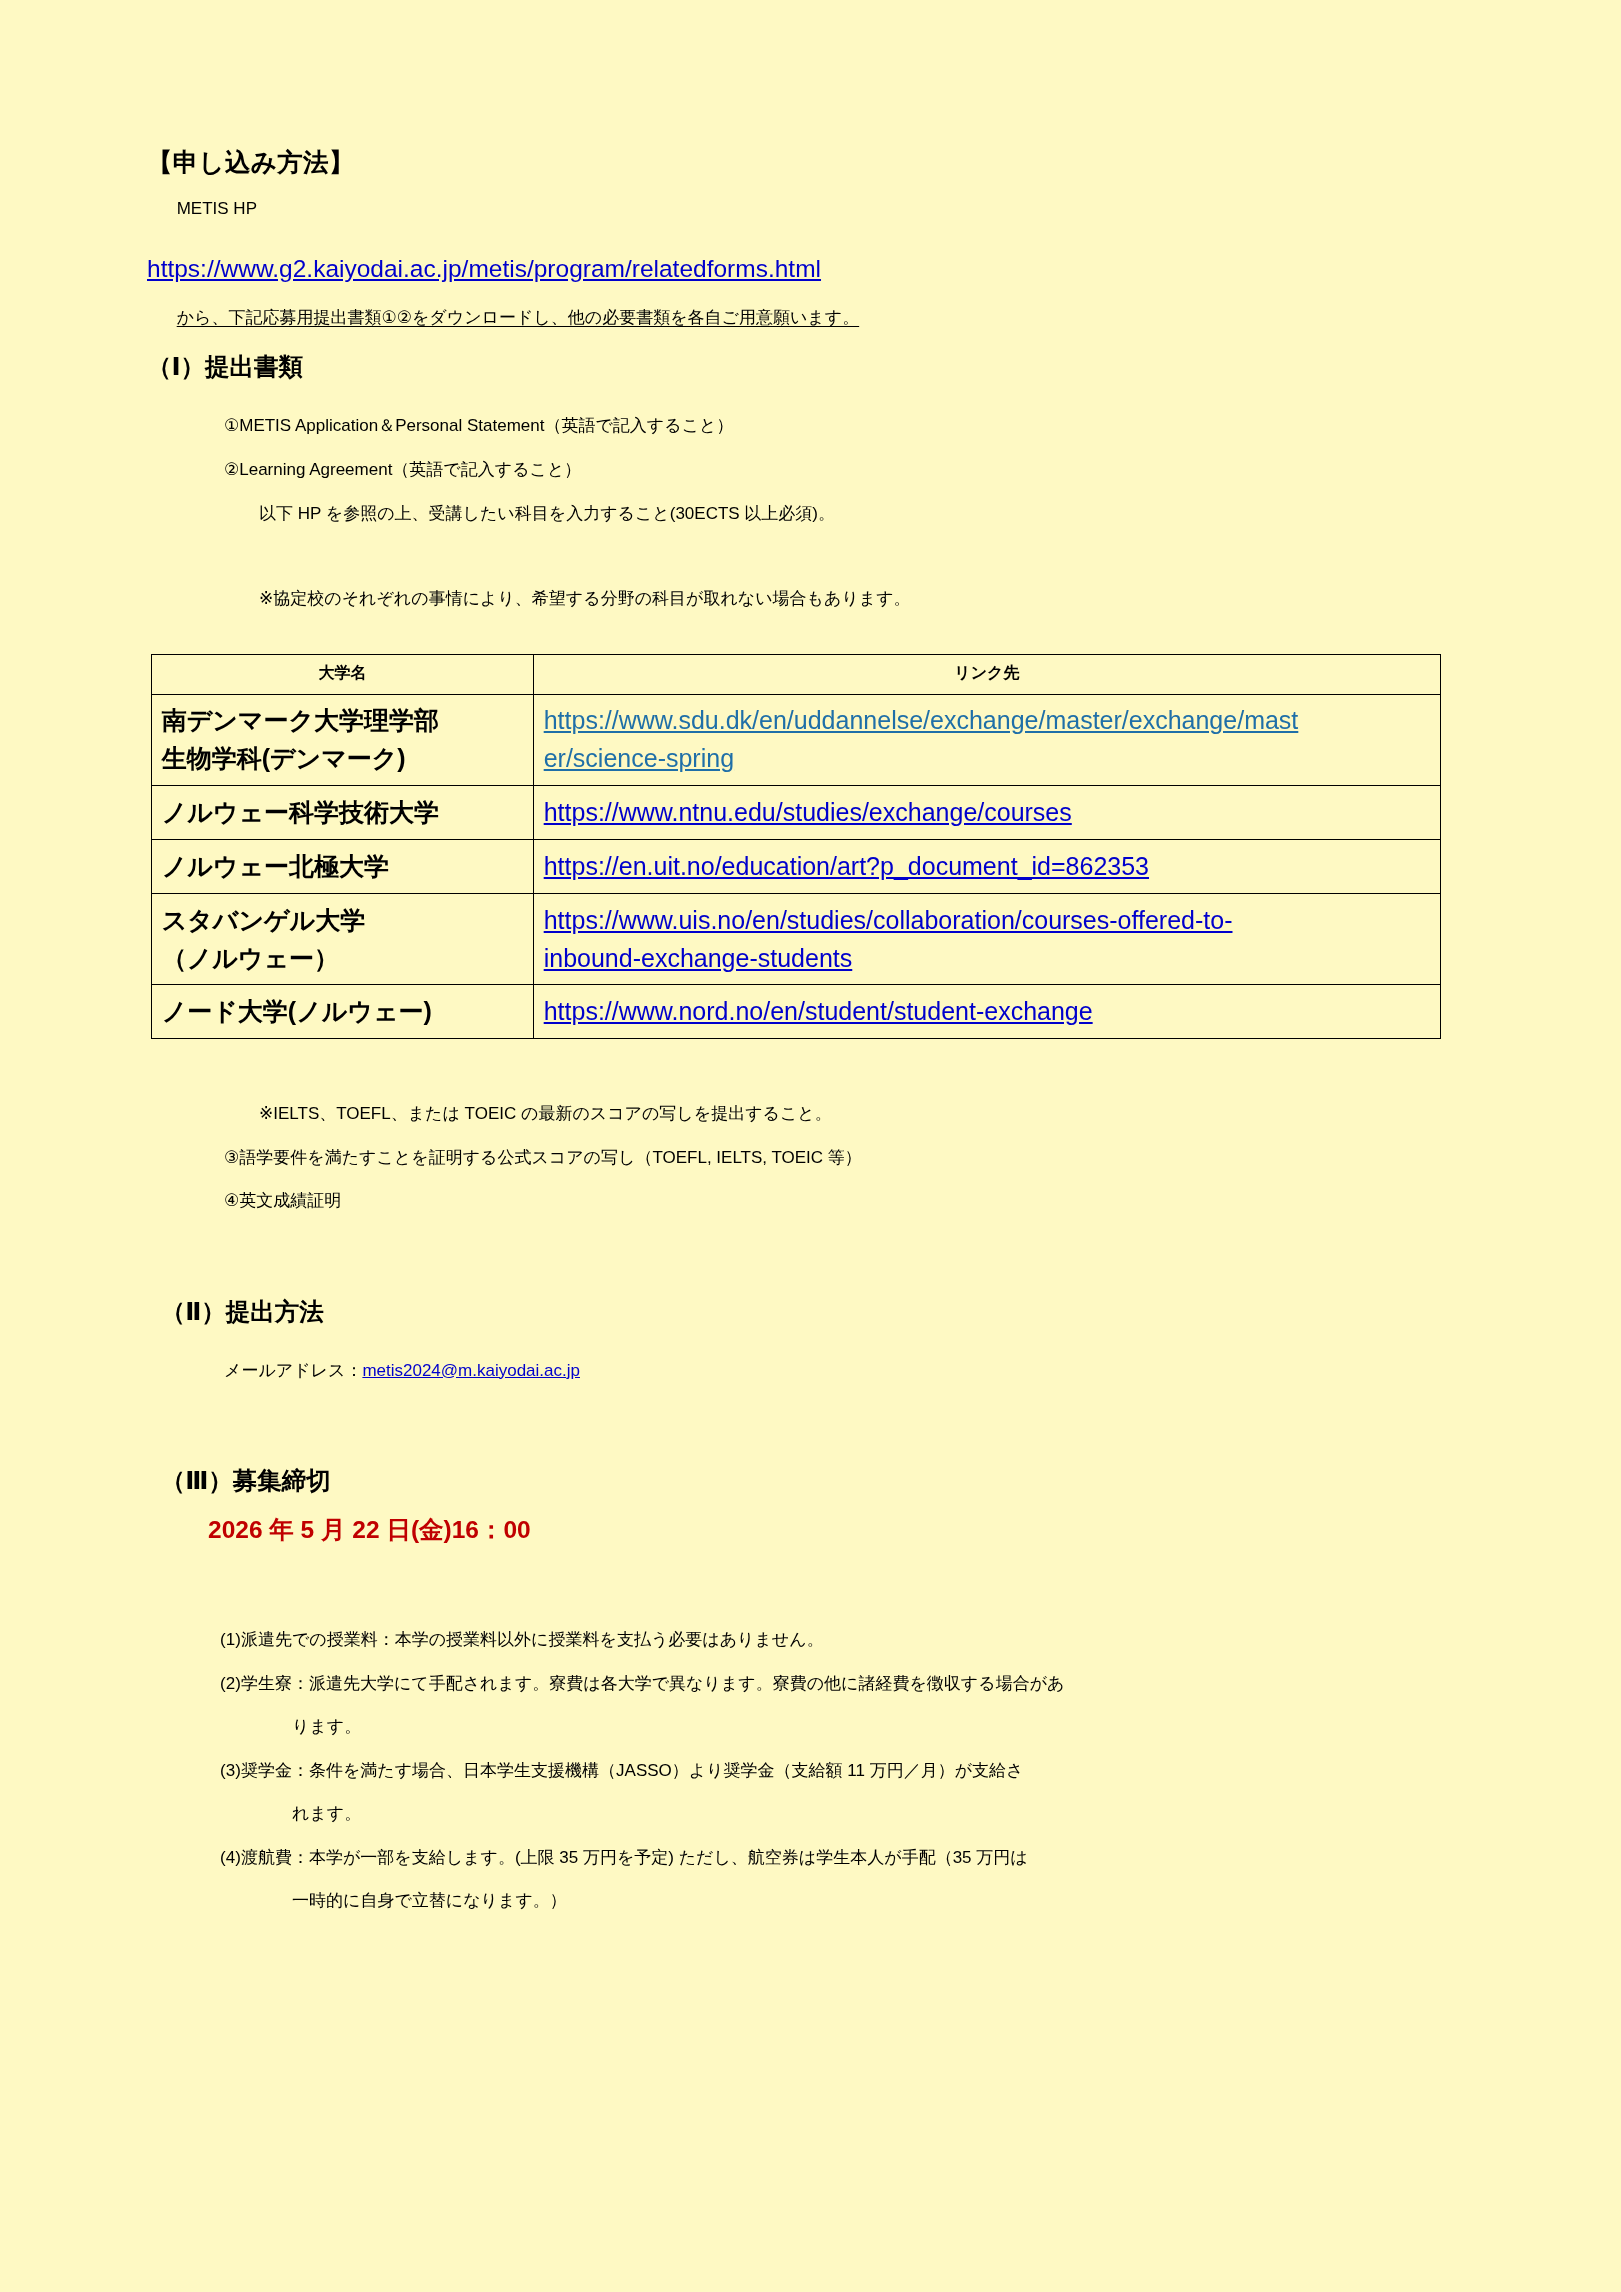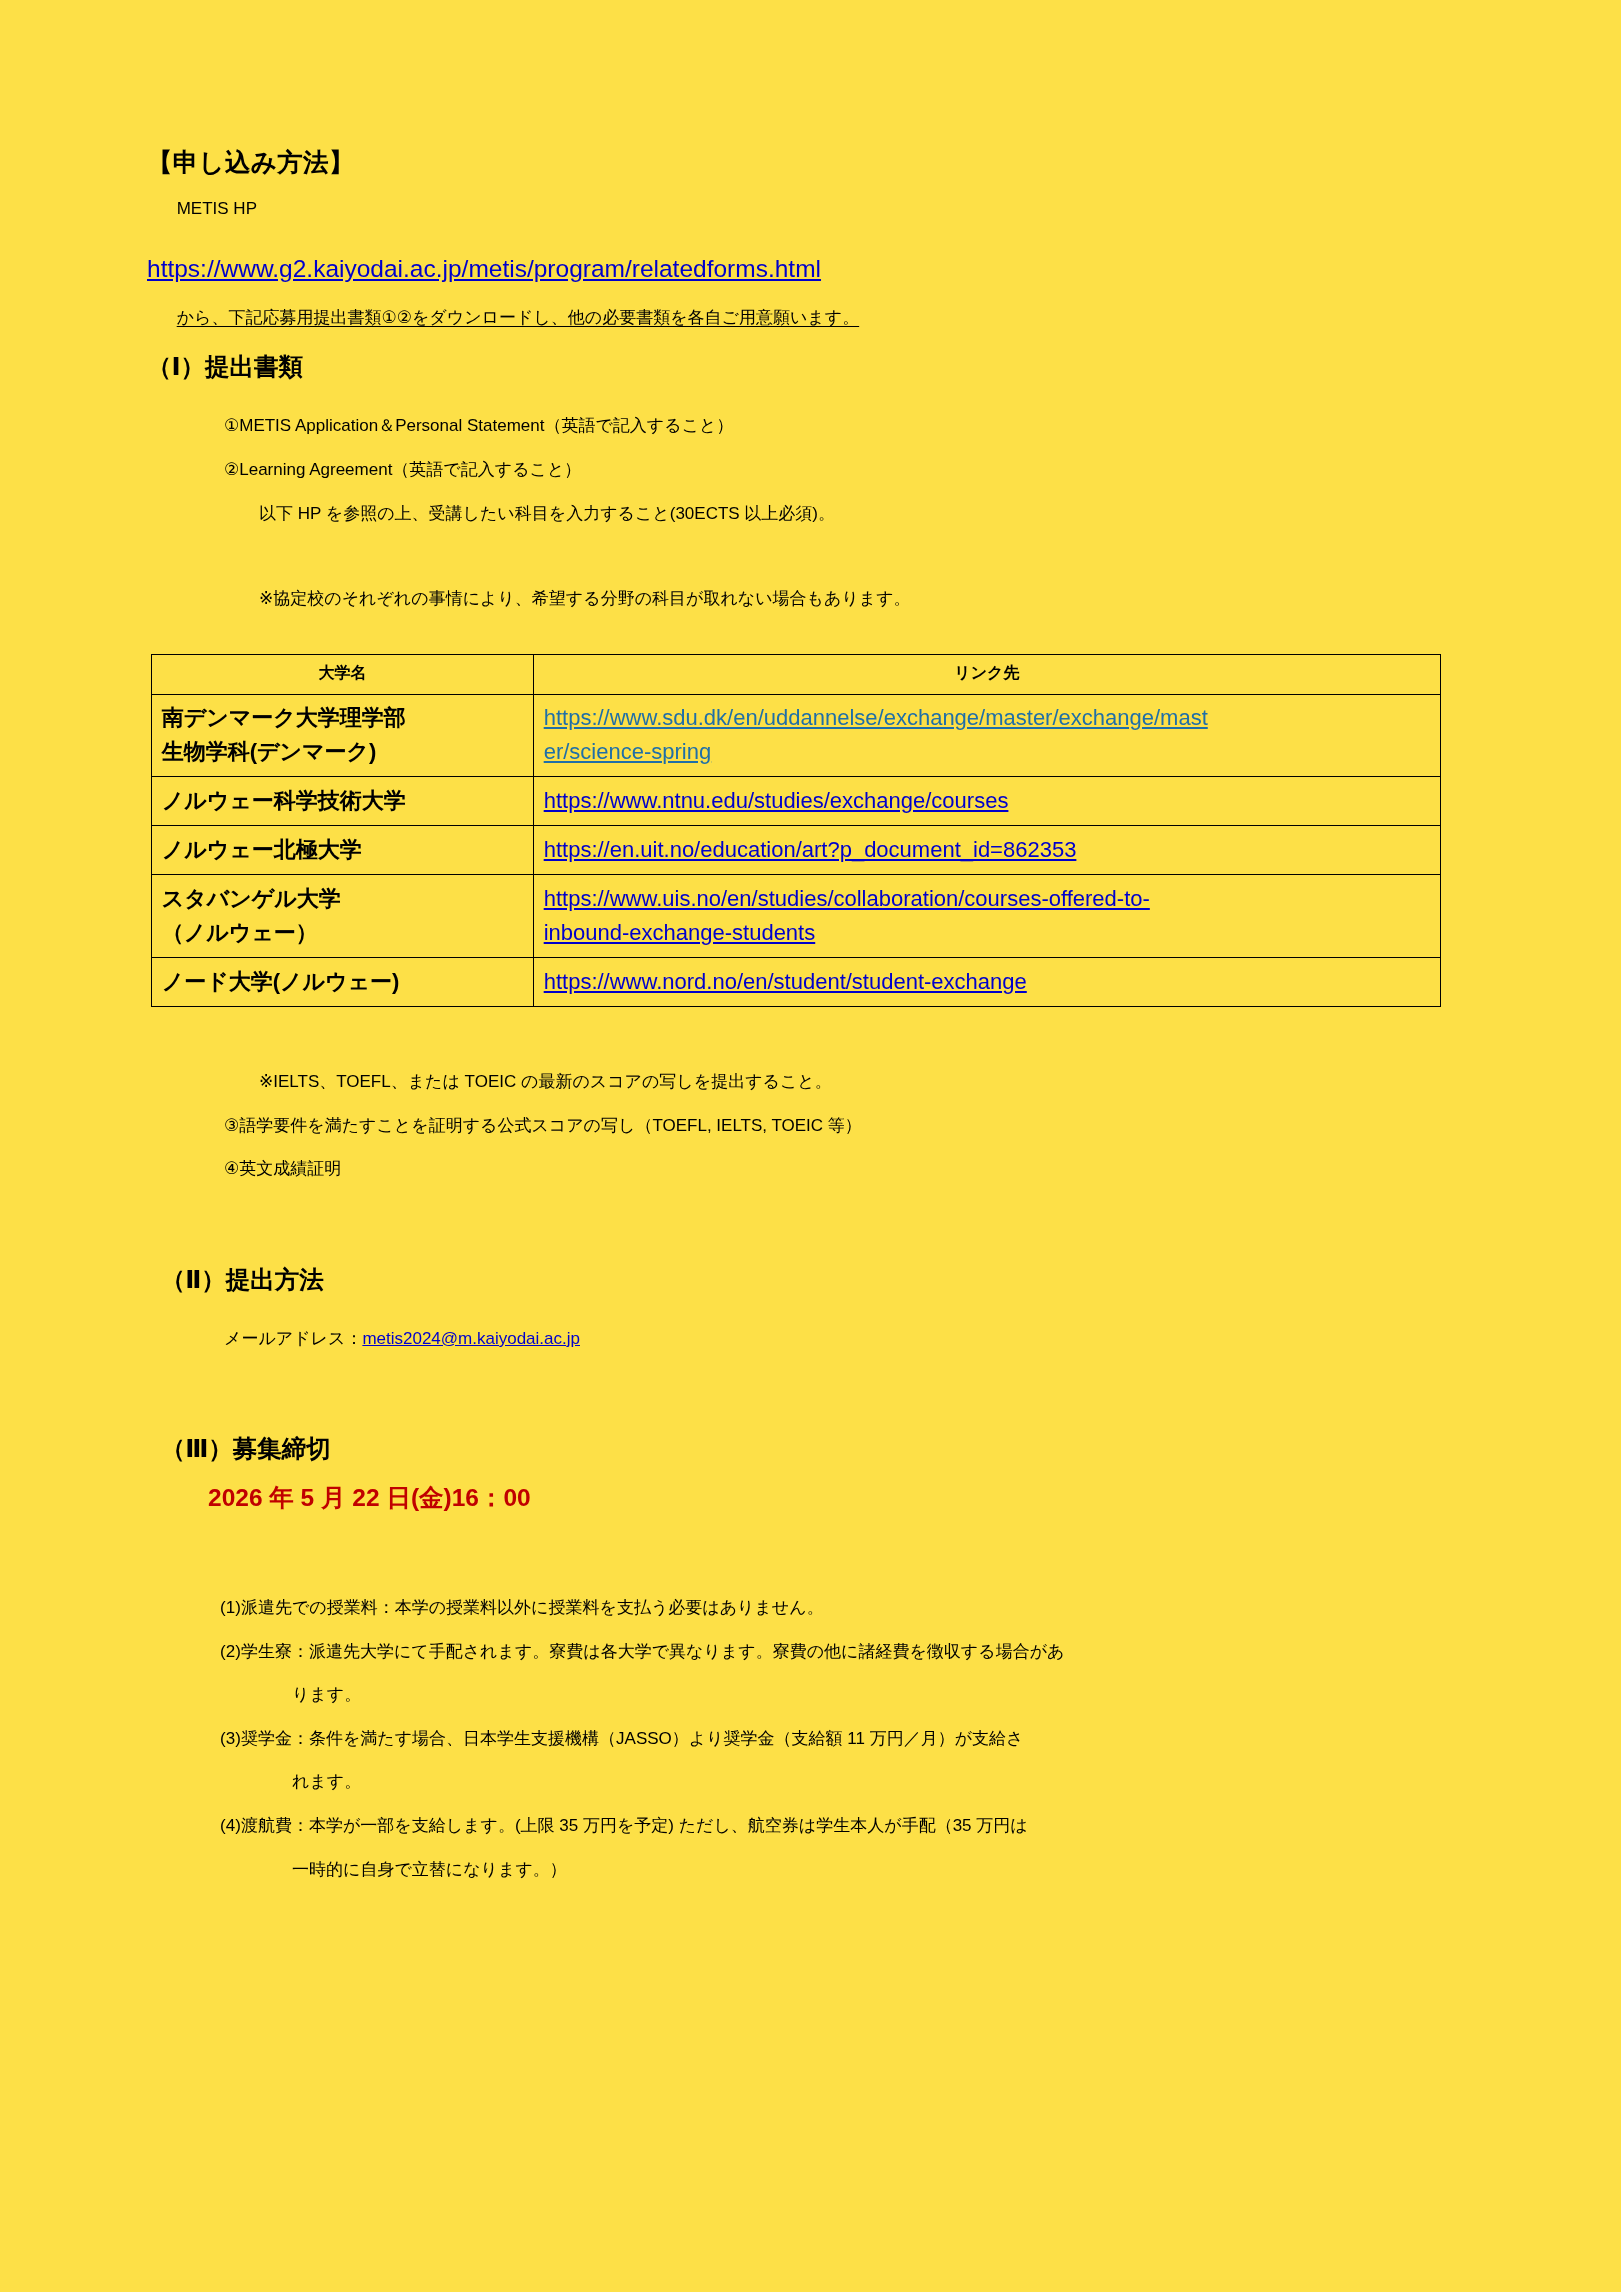--- a/index.html
+++ b/index.html
@@ -8,21 +8,21 @@
     background: #ffffff;
   }
   body {
     font-family: "Liberation Sans", "DejaVu Sans", sans-serif;
     color: #000000;
   }
   .page {
     position: relative;
     width: 1621px;
     height: 2293px;
-    background: #fde047;
+    background: #fef9c3;
     box-sizing: border-box;
     padding: 145px 147px 59px 147px;
   }
   .sec-head {
     font-size: 25.5px;
     font-weight: bold;
     letter-spacing: 0.3px;
     margin: 0 0 13.7px 0;
     line-height: 1.35;
   }
@@ -81,21 +81,21 @@
   table.unitable {
     border-collapse: collapse;
     width: 1289px;
     margin: 0 0 0 3.9px;
     table-layout: fixed;
   }
   table.unitable td, table.unitable th {
     border: 1.6px solid #000000;
     padding: 6.9px 9.8px 7.8px 9.8px;
     vertical-align: middle;
-    font-size: 22px;
+    font-size: 25px;
     line-height: 1.52;
   }
   table.unitable th {
     text-align: center;
     font-weight: bold;
     font-size: 16px;
   }
   .col-name { width: 382px; }
   .col-link { width: 907px; }
   td.uname {

